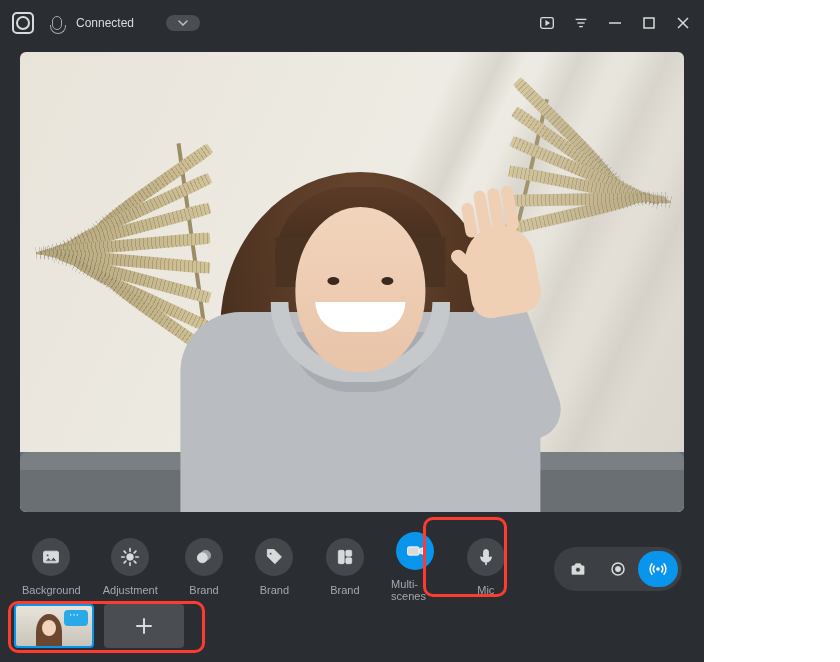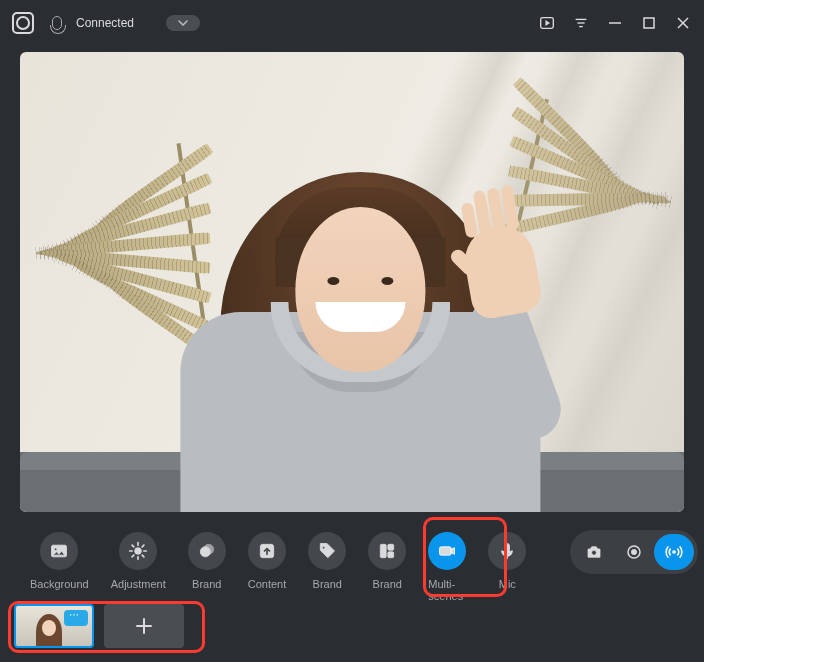--- a/index.html
+++ b/index.html
@@ -93,22 +93,22 @@
   .arm{position:absolute;width:60px;height:150px;background:#b9bcc0;border-radius:30px;right:-5px;bottom:70px;transform:rotate(-20deg);}
   .hand{position:absolute;width:70px;height:90px;background:#f0d0b5;border-radius:35px 35px 20px 20px;right:-25px;top:-65px;transform:rotate(10deg);}
   .finger{position:absolute;width:12px;height:45px;background:#f0d0b5;border-radius:6px;top:-38px;}
   .finger:nth-child(1){left:6px;height:35px;top:-28px;}
   .finger:nth-child(2){left:20px;}
   .finger:nth-child(3){left:34px;height:48px;}
   .finger:nth-child(4){left:48px;}
   .thumb{position:absolute;width:14px;height:30px;background:#f0d0b5;border-radius:7px;left:-8px;top:15px;transform:rotate(-35deg);}
   
   .toolbar{
-    display:flex;align-items:flex-start;
-    padding:14px 22px 0 30px;
+    display:flex;align-items:center;
+    padding:14px 22px 0 22px;
     gap:22px;
   }
   .tool{
     display:flex;flex-direction:column;align-items:center;
     width:70px;gap:8px;cursor:pointer;
     border-radius:10px;padding:6px 0;
   }
   .tool .circ{
     width:38px;height:38px;border-radius:50%;
     background:#44484d;display:flex;align-items:center;justify-content:center;
@@ -279,29 +279,20 @@
           <svg viewBox="0 0 24 24">
             <circle cx="10" cy="13" r="6" fill="currentColor"></circle>
             <circle cx="14" cy="10" r="6" fill="currentColor" opacity="0.6"></circle>
           </svg>
         </div>
       <div class="tool-label">Brand</div>
     </div>
     <div class="tool">
       <div class="circ">
           <svg viewBox="0 0 24 24">
-            <rect x="4" y="4" width="16" height="16" rx="3" fill="currentColor"></rect>
-            <path d="M12 16V9m0 0l-3 3m3-3l3 3" stroke="#44484d" stroke-width="2" fill="none" stroke-linecap="round"></path>
-          </svg>
-        </div>
-      <div class="tool-label">Content</div>
-    </div>
-    <div class="tool">
-      <div class="circ">
-          <svg viewBox="0 0 24 24">
             <path d="M12 3l9 9-8 8-9-9V3h8z" fill="currentColor"></path>
             <circle cx="8" cy="8" r="1.5" fill="#44484d"></circle>
           </svg>
         </div>
       <div class="tool-label">Brand</div>
     </div>
     <div class="tool">
       <div class="circ">
           <svg viewBox="0 0 24 24">
             <rect x="4" y="4" width="7" height="16" rx="1.5" fill="currentColor"></rect>

